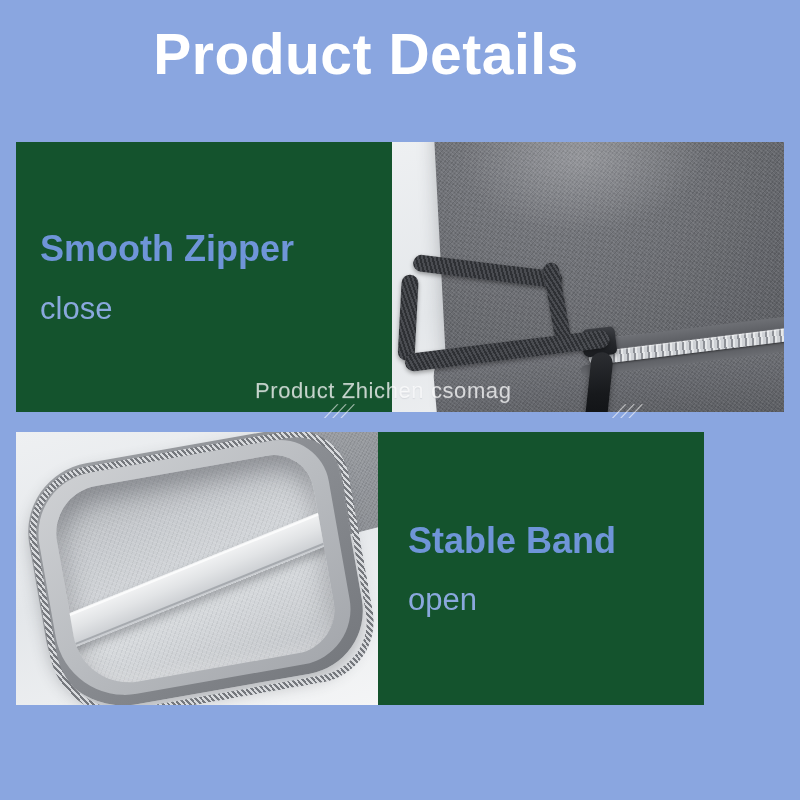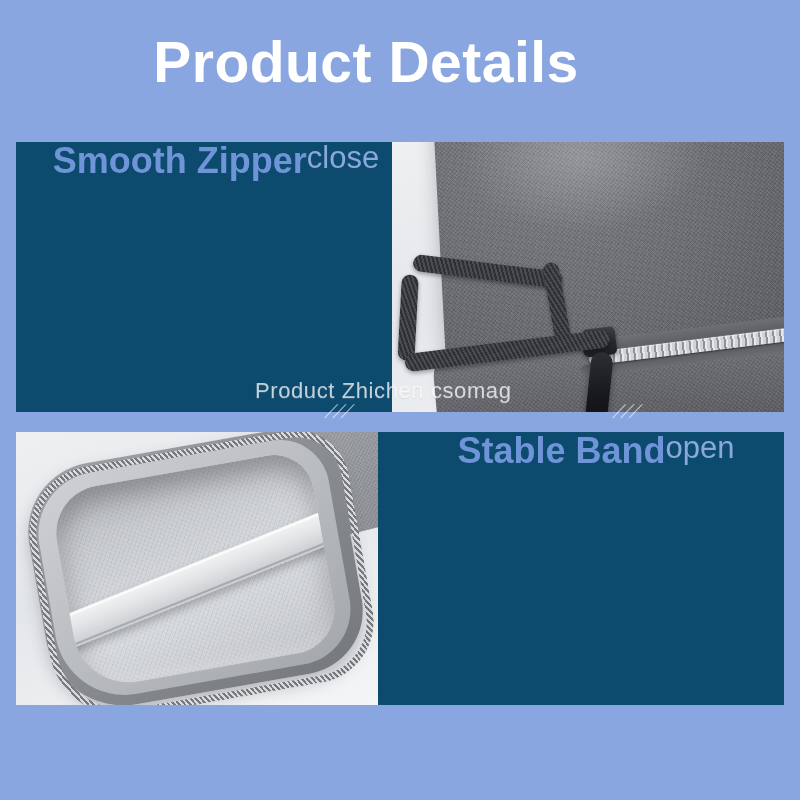--- a/index.html
+++ b/index.html
@@ -18,25 +18,25 @@
     position: relative;
     width: 800px;
     height: 800px;
     background: #8aa6e0;
   }
 
   
   .title-bar {
     position: absolute;
     left: 0;
-    top: 11px;
+    top: 26px;
     width: 732px;
     height: 80px;
     display: flex;
-    align-items: flex-end;
+    align-items: flex-start;
     justify-content: center;
   }
   .title-text {
     font-size: 57px;
     font-weight: bold;
     color: #ffffff;
     letter-spacing: 0.5px;
     line-height: 1;
     white-space: nowrap;
   }
@@ -50,30 +50,30 @@
   }
   .row-top {
     left: 16px;
     top: 142px;
     width: 768px;
     height: 270px;
   }
   .row-bottom {
     left: 16px;
     top: 432px;
-    width: 768px;
+    width: 688px;
     height: 273px;
   }
 
   
   .text-panel {
-    background: #0c4a6e;
+    background: #14532d;
     box-sizing: border-box;
     display: flex;
-    flex-direction: row;
+    flex-direction: column;
     justify-content: center;
     position: relative;
     flex: none;
   }
   .text-panel-top {
     width: 376px;
     padding: 0 0 0 24px;
   }
   .text-panel-bottom {
     width: 406px;

